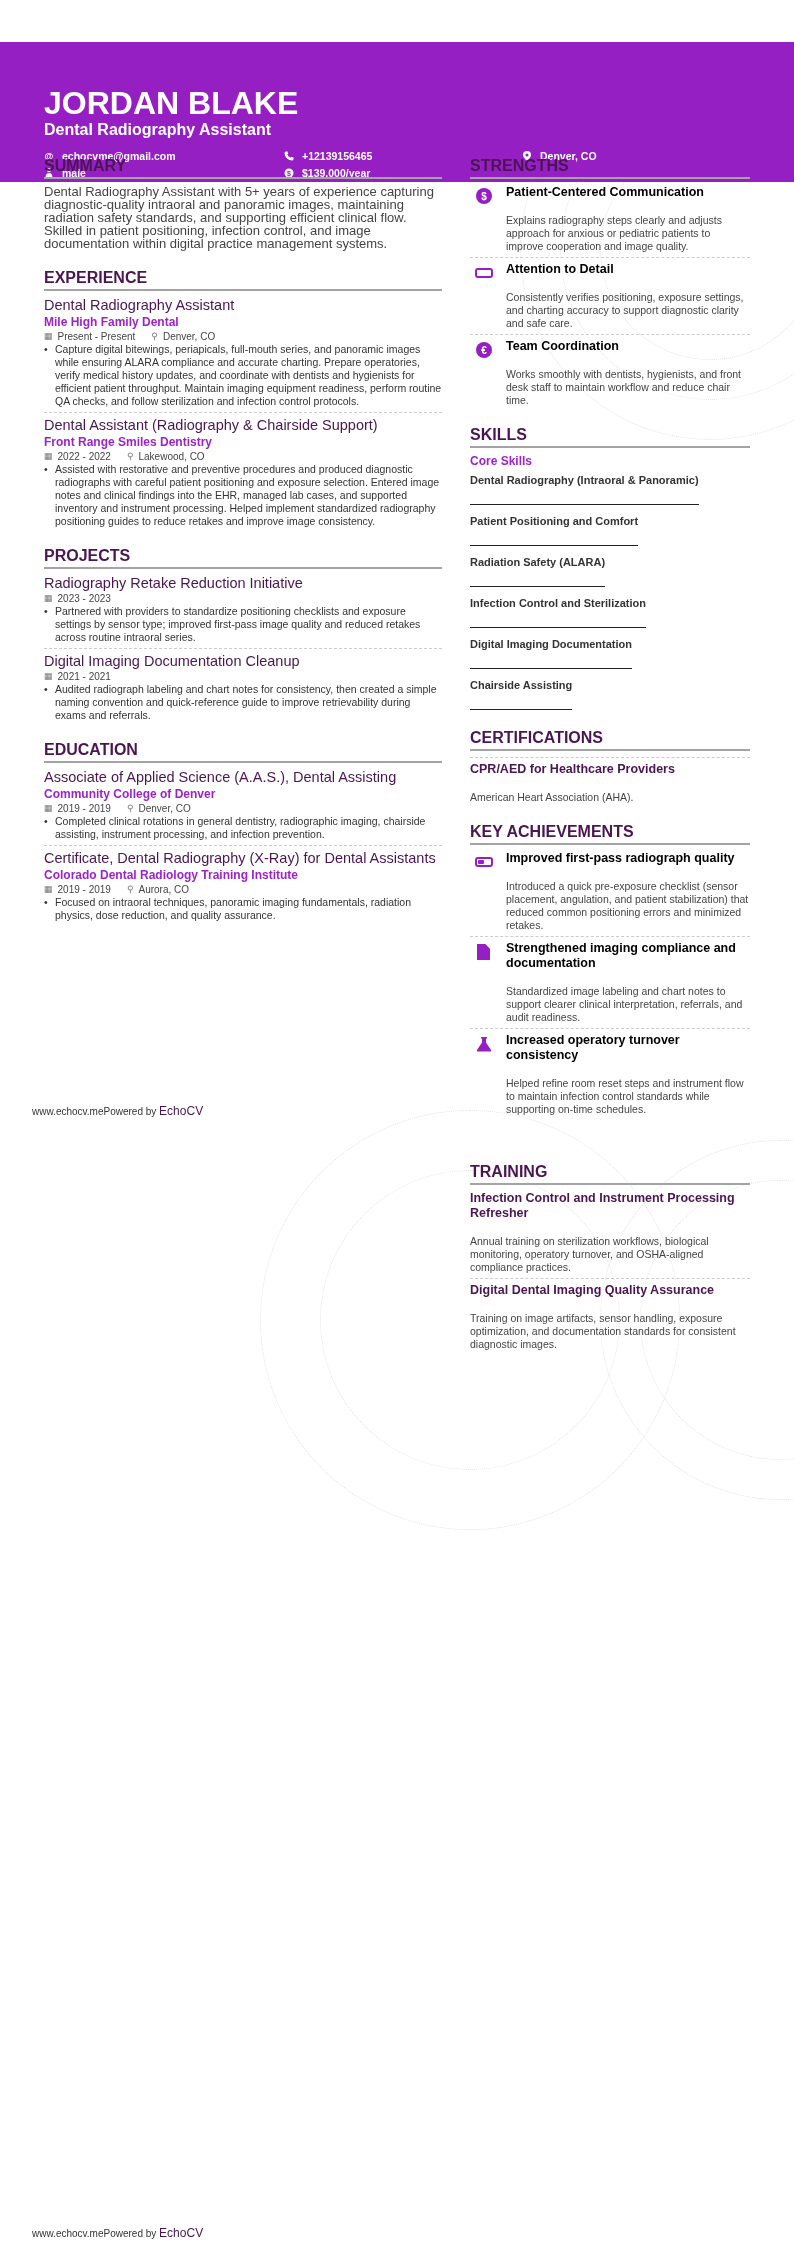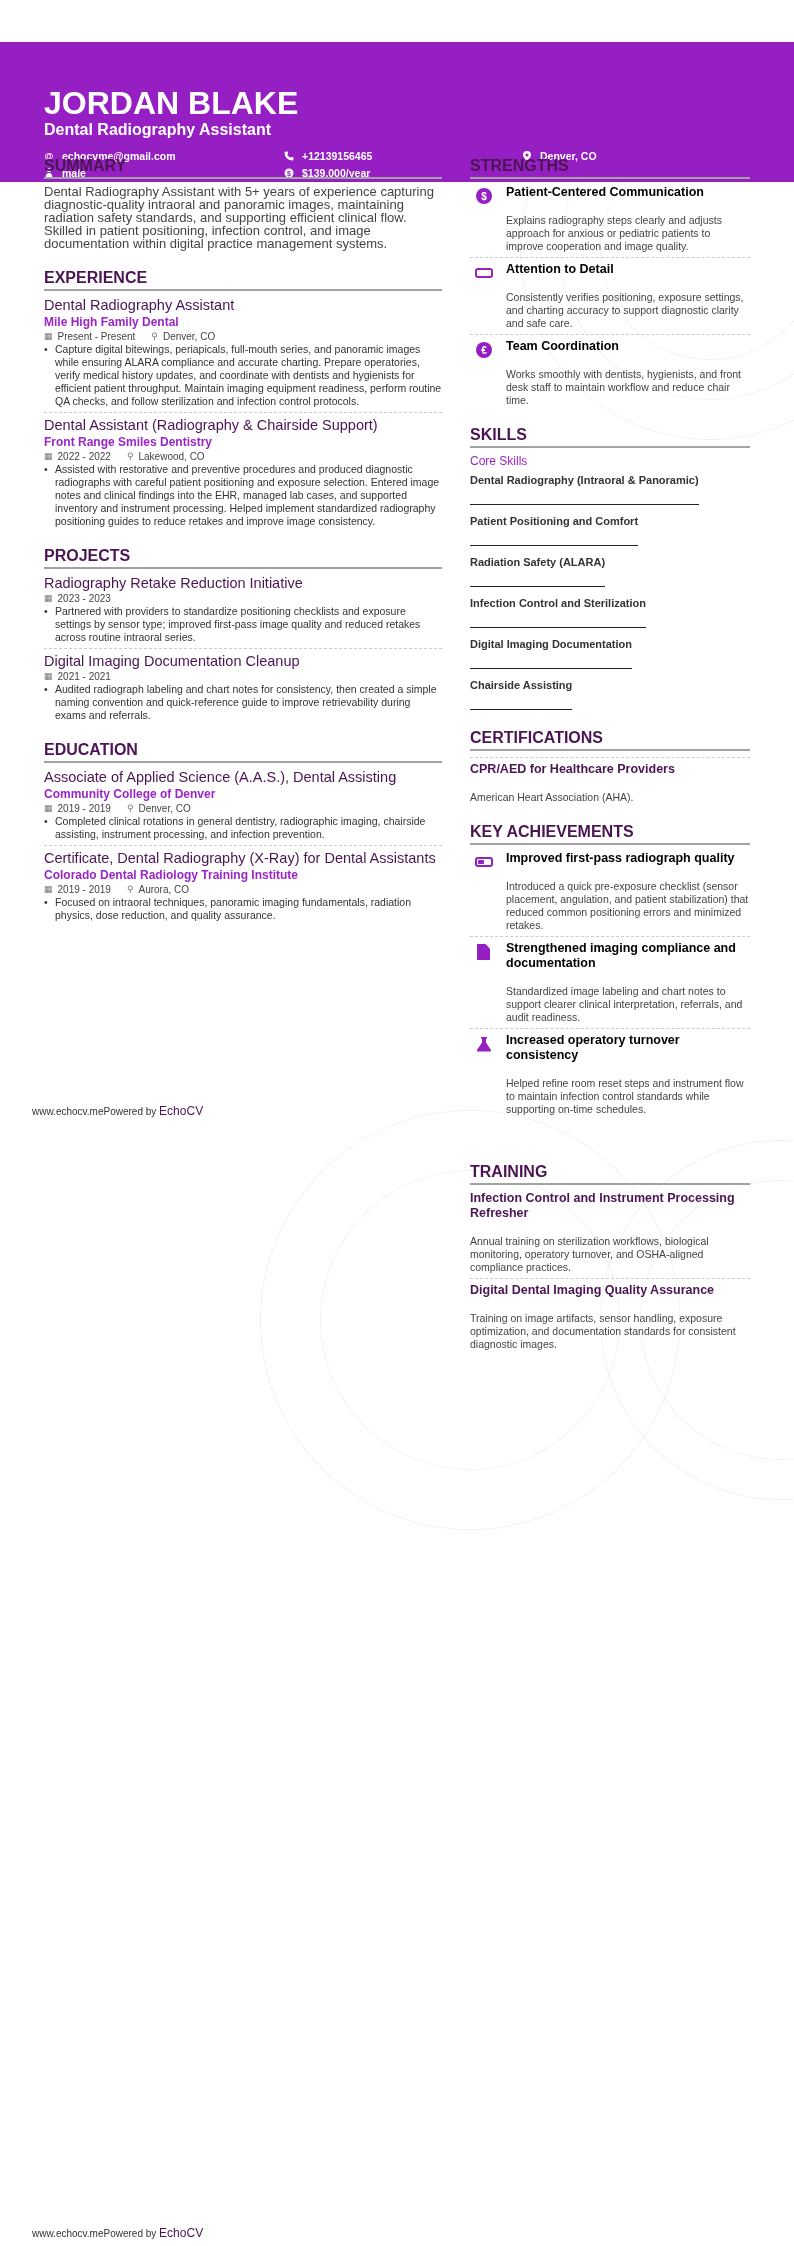--- a/index.html
+++ b/index.html
@@ -53,21 +53,21 @@
     .divider { border-top: 1px dashed #ccc; margin: 4px 0 4px 0; }
     .str-item { display: flex; }
     .str-ic { width: 36px; flex: none; padding-top: 3px; }
     .circle-ic { width: 16px; height: 16px; border-radius: 50%; background: #951fc2; color: #fff; font-size: 10px; font-weight: 700; display: flex; align-items: center; justify-content: center; margin-left: 6px; }
     .bat-ic { width: 18px; height: 10px; border: 2px solid #951fc2; border-radius: 3px; margin-left: 5px; margin-top: 3px; position: relative; }
     .bat-ic .fill { position: absolute; left: 1px; top: 1px; width: 6px; height: 4px; background: #951fc2; border-radius: 1px; }
     .doc-ic { width: 13px; height: 16px; background: #951fc2; margin-left: 7px; clip-path: polygon(0 0, 65% 0, 100% 30%, 100% 100%, 0 100%); position: relative; }
     .flask-ic { width: 16px; height: 16px; margin-left: 6px; }
     .str-title { font-size: 12.5px; font-weight: 700; color: #000000; line-height: 15px; }
     .str-desc { font-size: 10.5px; line-height: 13px; color: #444; margin-top: 14px; }
-    .skill-head { font-size: 12px; font-weight: 400; color: #9b24c9; line-height: 15px; margin-bottom: 1px; }
+    .skill-head { font-size: 12px; font-weight: 700; color: #9b24c9; line-height: 15px; margin-bottom: 1px; }
     .skill { display: inline-block; font-size: 11px; font-weight: 700; color: #333; line-height: 14px; padding-bottom: 17px; border-bottom: 1.5px solid #222; margin-bottom: 6px; }
     .cert-title { font-size: 12.5px; font-weight: 700; color: #4a1552; line-height: 15px; }
     .footer { position: absolute; left: 32px; width: 714px; display: flex; justify-content: flex-start; align-items: baseline; font-size: 10px; color: #333; }
     .footer .brand { font-size: 12px; color: #4a1552; }
   </style>
 </head>
 <body>
 
 <div class="deco" style="left:520px;top:60px;width:380px;height:380px;"></div>
 <div class="deco" style="left:560px;top:100px;width:300px;height:300px;"></div>

